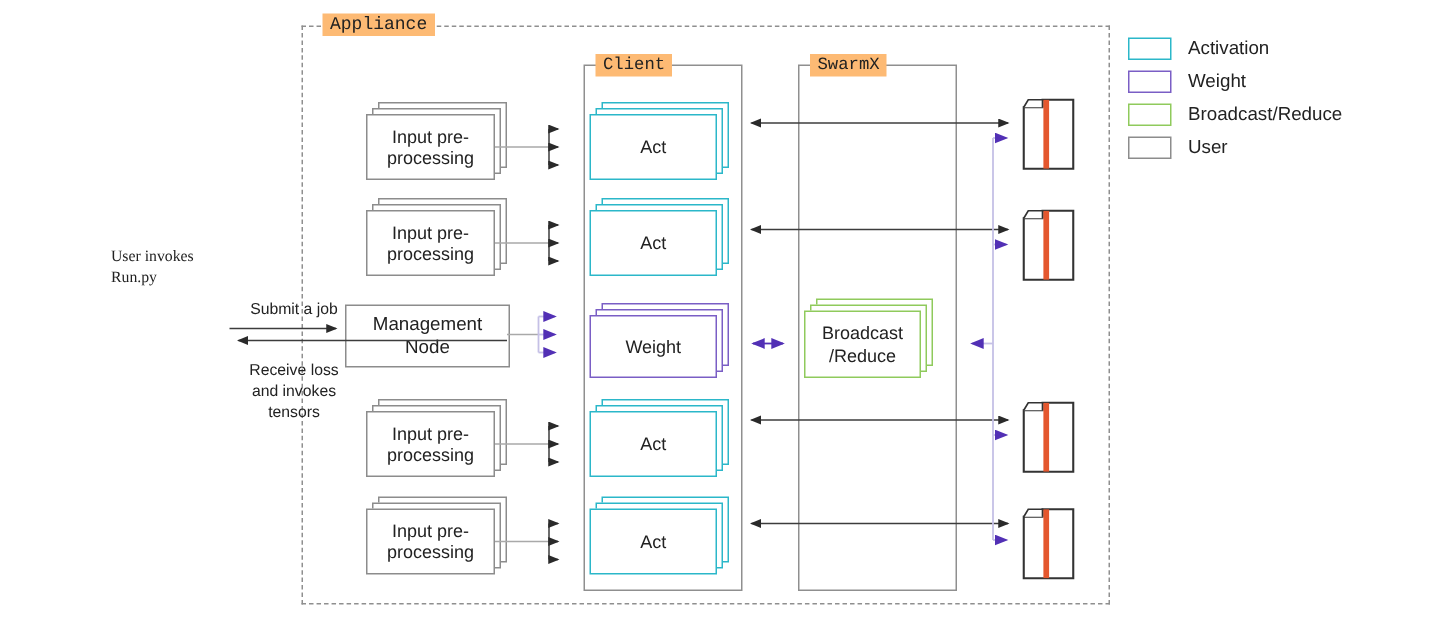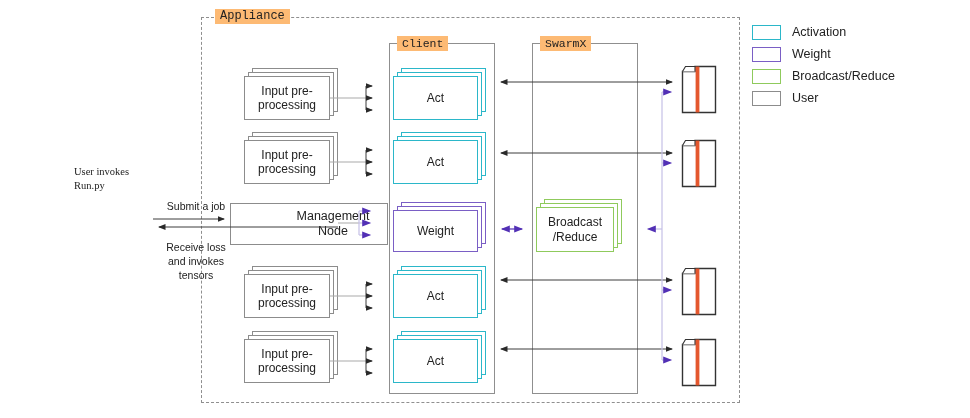--- a/index.html
+++ b/index.html
@@ -22,21 +22,21 @@
     font-size:11.5px;color:#222;white-space:nowrap;line-height:15px;font-family:Liberation Mono, monospace;
   }
   .appliance-label{left:13px;top:-9px;font-size:12px;}
   
   .plainbox{
     position:absolute;background:#fff;border:1.2px solid #8c8c8c;
     display:flex;flex-direction:column;align-items:center;justify-content:center;
     text-align:center;line-height:1.2;
   }
   .user-client{left:61px;top:202px;width:92px;height:43px;font-size:13.5px;}
-  .mgmt{left:230px;top:203px;width:108px;height:40px;font-size:12.5px;padding-left:48px;}
+  .mgmt{left:230px;top:203px;width:108px;height:40px;font-size:12.5px;}
   
   .stack{position:absolute;}
   .stack .layer{
     position:absolute;left:0;top:0;width:100%;height:100%;background:#fff;
     border:1.4px solid var(--other-gray);box-sizing:border-box;
   }
   .stack .l2{transform:translate(8px,-8px);}
   .stack .l1{transform:translate(4px,-4px);}
   .stack .l0{
     display:flex;flex-direction:column;align-items:center;justify-content:center;

